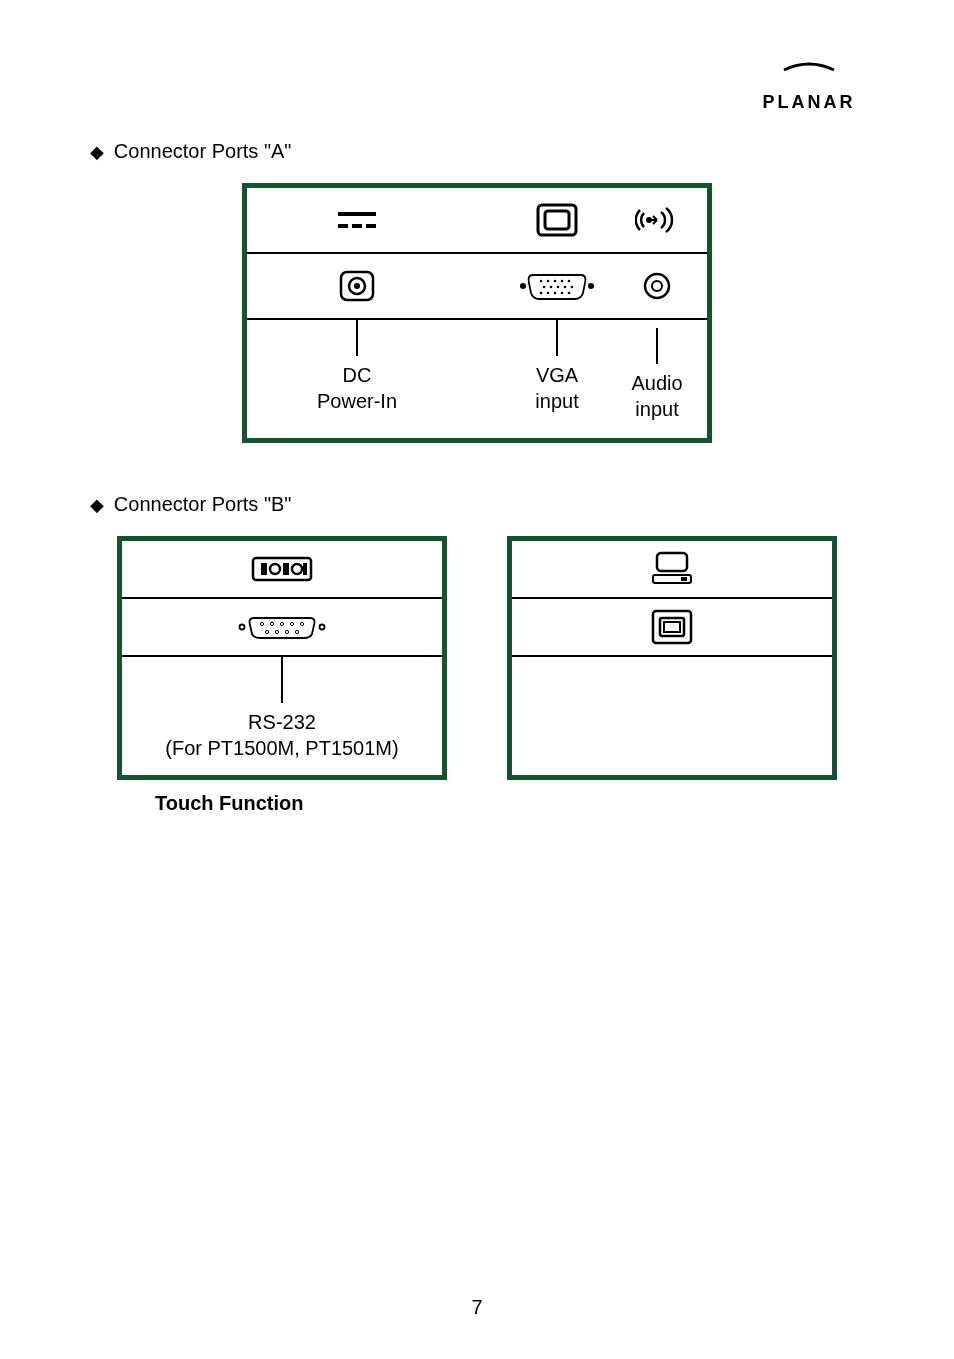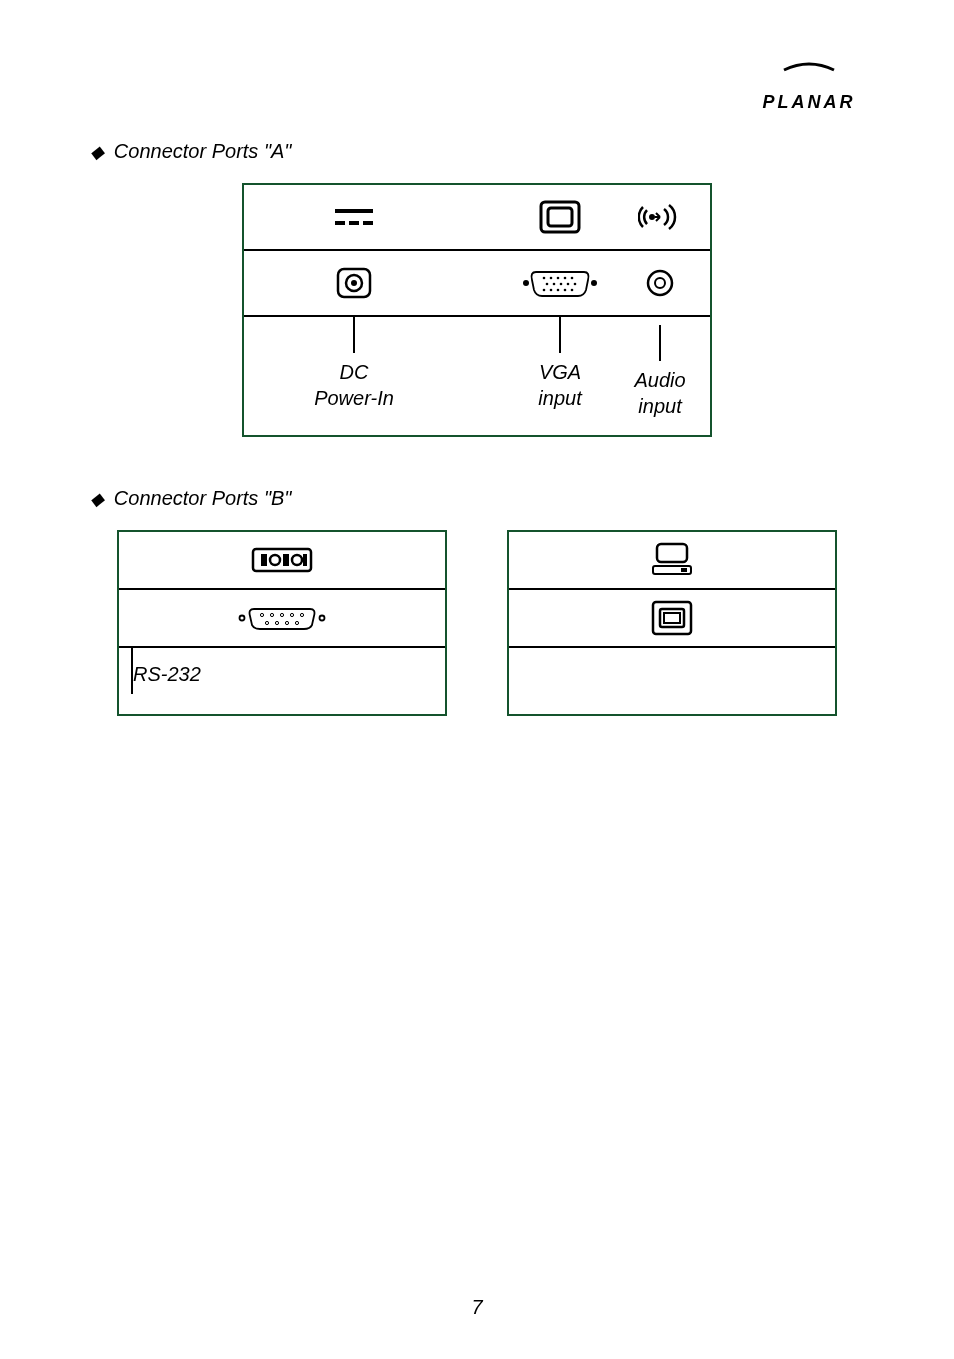--- a/index.html
+++ b/index.html
@@ -9,21 +9,20 @@
     background: #fff;
     font-family: Arial, Helvetica, sans-serif;
     color: #000;
   }
   .page {
     position: relative;
     width: 954px;
     height: 1359px;
     padding: 60px 90px 40px 90px;
     box-sizing: border-box;
-    font-style: italic;
   }
   .logo {
     position: absolute;
     top: 60px;
     right: 90px;
     text-align: center;
   }
   .bullet-row {
     display: flex;
     align-items: center;
@@ -32,21 +31,21 @@
     margin-bottom: 20px;
   }
   .diamond {
     font-size: 18px;
     line-height: 1;
   }
   .section-a {
     margin-top: 80px;
   }
   .diagram-box {
-    border: 2px solid #14532d;
+    border: 5px solid #14532d;
     box-sizing: border-box;
   }
   .diagram-a {
     width: 470px;
     margin: 20px auto 50px auto;
   }
   .icons-row, .ports-row {
     display: flex;
     height: 64px;
     border-bottom: 2px solid #000;
@@ -90,21 +89,21 @@
     height: 56px;
     border-bottom: 2px solid #000;
     display:flex; align-items:center; justify-content:center;
   }
   .ds-mid {
     height: 56px;
     border-bottom: 2px solid #000;
     display:flex; align-items:center; justify-content:center;
   }
   .ds-label {
-    display:flex; align-items:center;
+    display:flex; flex-direction:column; align-items:center;
     font-size: 20px; line-height:1.3; padding: 0 12px 14px 12px;
   }
   .touch-func {
     font-weight: bold;
     font-size: 20px;
     margin-top: 12px;
     margin-left: 65px;
   }
   .page-num {
     position:absolute;
@@ -259,20 +258,21 @@
               <circle cx="35" cy="22" r="1.6"></circle>
                 <circle cx="45" cy="22" r="1.6"></circle>
                 <circle cx="55" cy="22" r="1.6"></circle>
                 <circle cx="65" cy="22" r="1.6"></circle>
             </g>
           </svg>
         </div>
         <div class="ds-label">
           <div class="leader" style="height:46px;"></div>
           <span>RS-232</span>
+          <span>(For PT1500M, PT1501M)</span>
         </div>
       </div>
 
       <div class="diagram-box diagram-small">
         <div class="ds-top">
           <svg width="50" height="40">
             <rect x="10" y="4" width="30" height="18" rx="4" fill="none" stroke="#000" stroke-width="2.5"></rect>
             <rect x="6" y="26" width="38" height="8" rx="2" fill="none" stroke="#000" stroke-width="2"></rect>
             <rect x="34" y="28" width="6" height="4" fill="#000"></rect>
           </svg>
@@ -280,16 +280,17 @@
         <div class="ds-mid">
           <svg width="46" height="40">
             <rect x="4" y="4" width="38" height="32" rx="3" fill="none" stroke="#000" stroke-width="2.5"></rect>
             <rect x="11" y="11" width="24" height="18" rx="2" fill="none" stroke="#000" stroke-width="2.5"></rect>
             <rect x="15" y="15" width="16" height="10" fill="none" stroke="#000" stroke-width="2"></rect>
           </svg>
         </div>
       </div>
     </div>
 
+    <div class="touch-func">Touch Function</div>
   </div>
 
   <div class="page-num">7</div>
 </div>
 
 </body></html>

